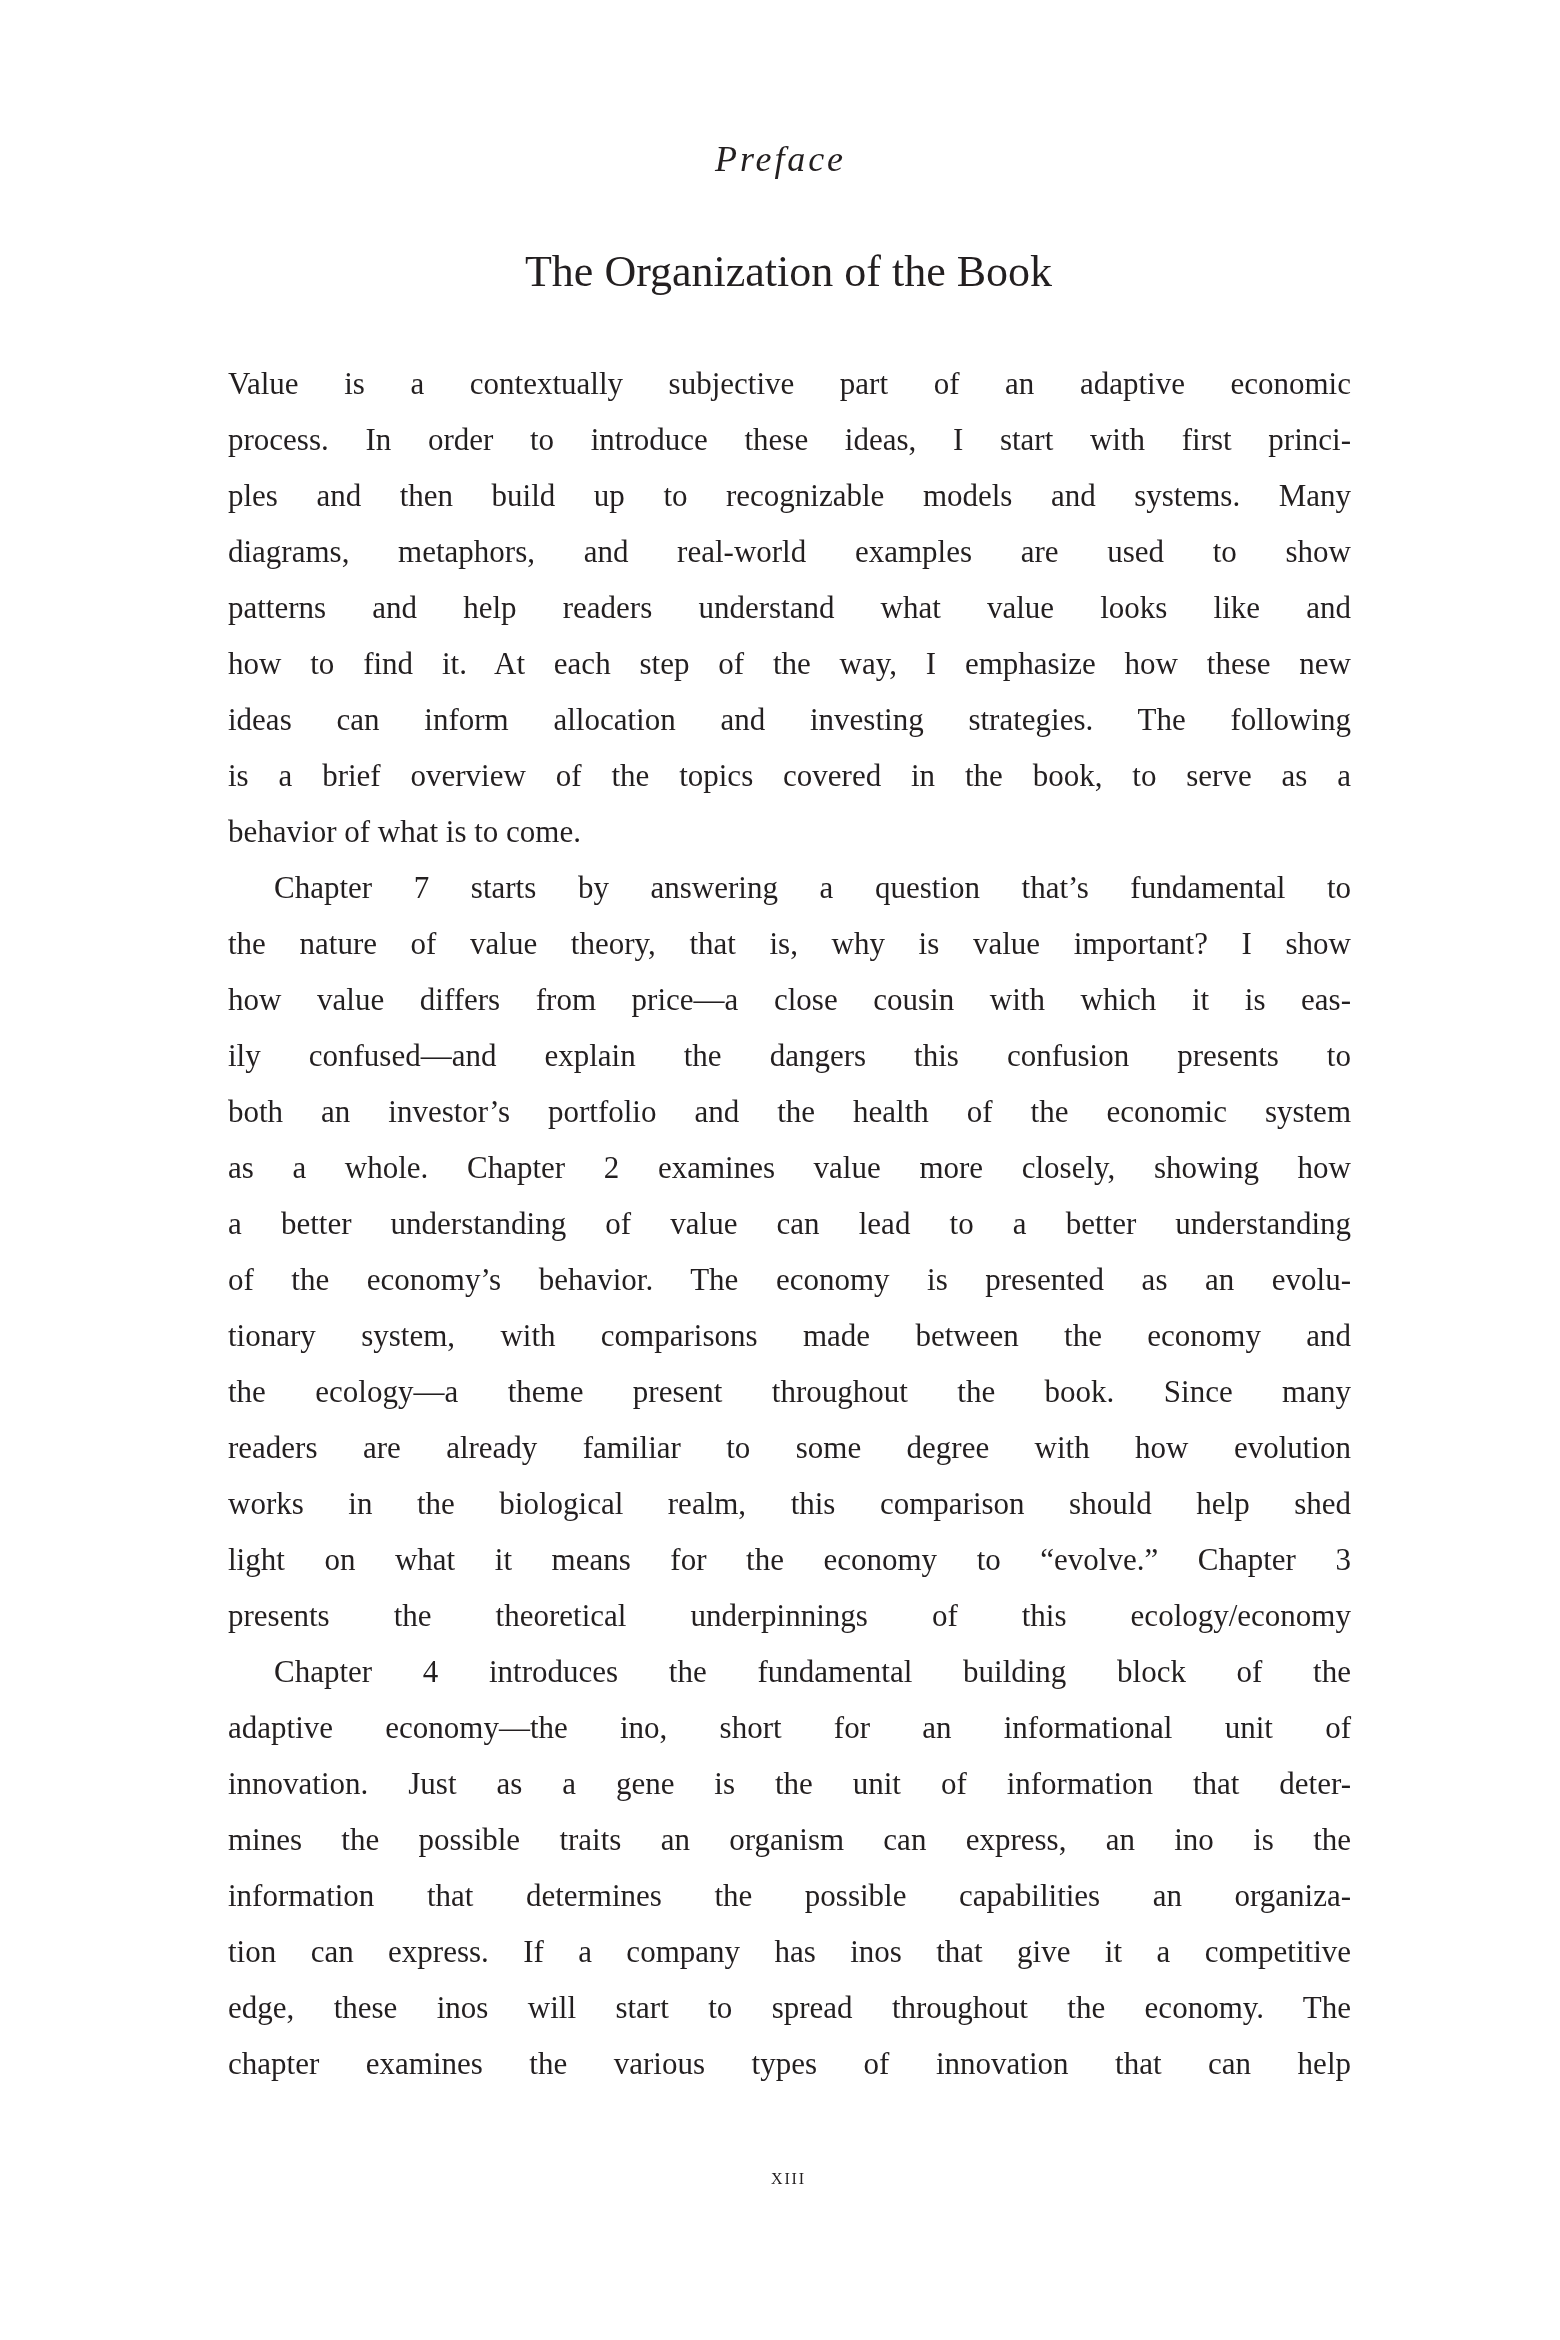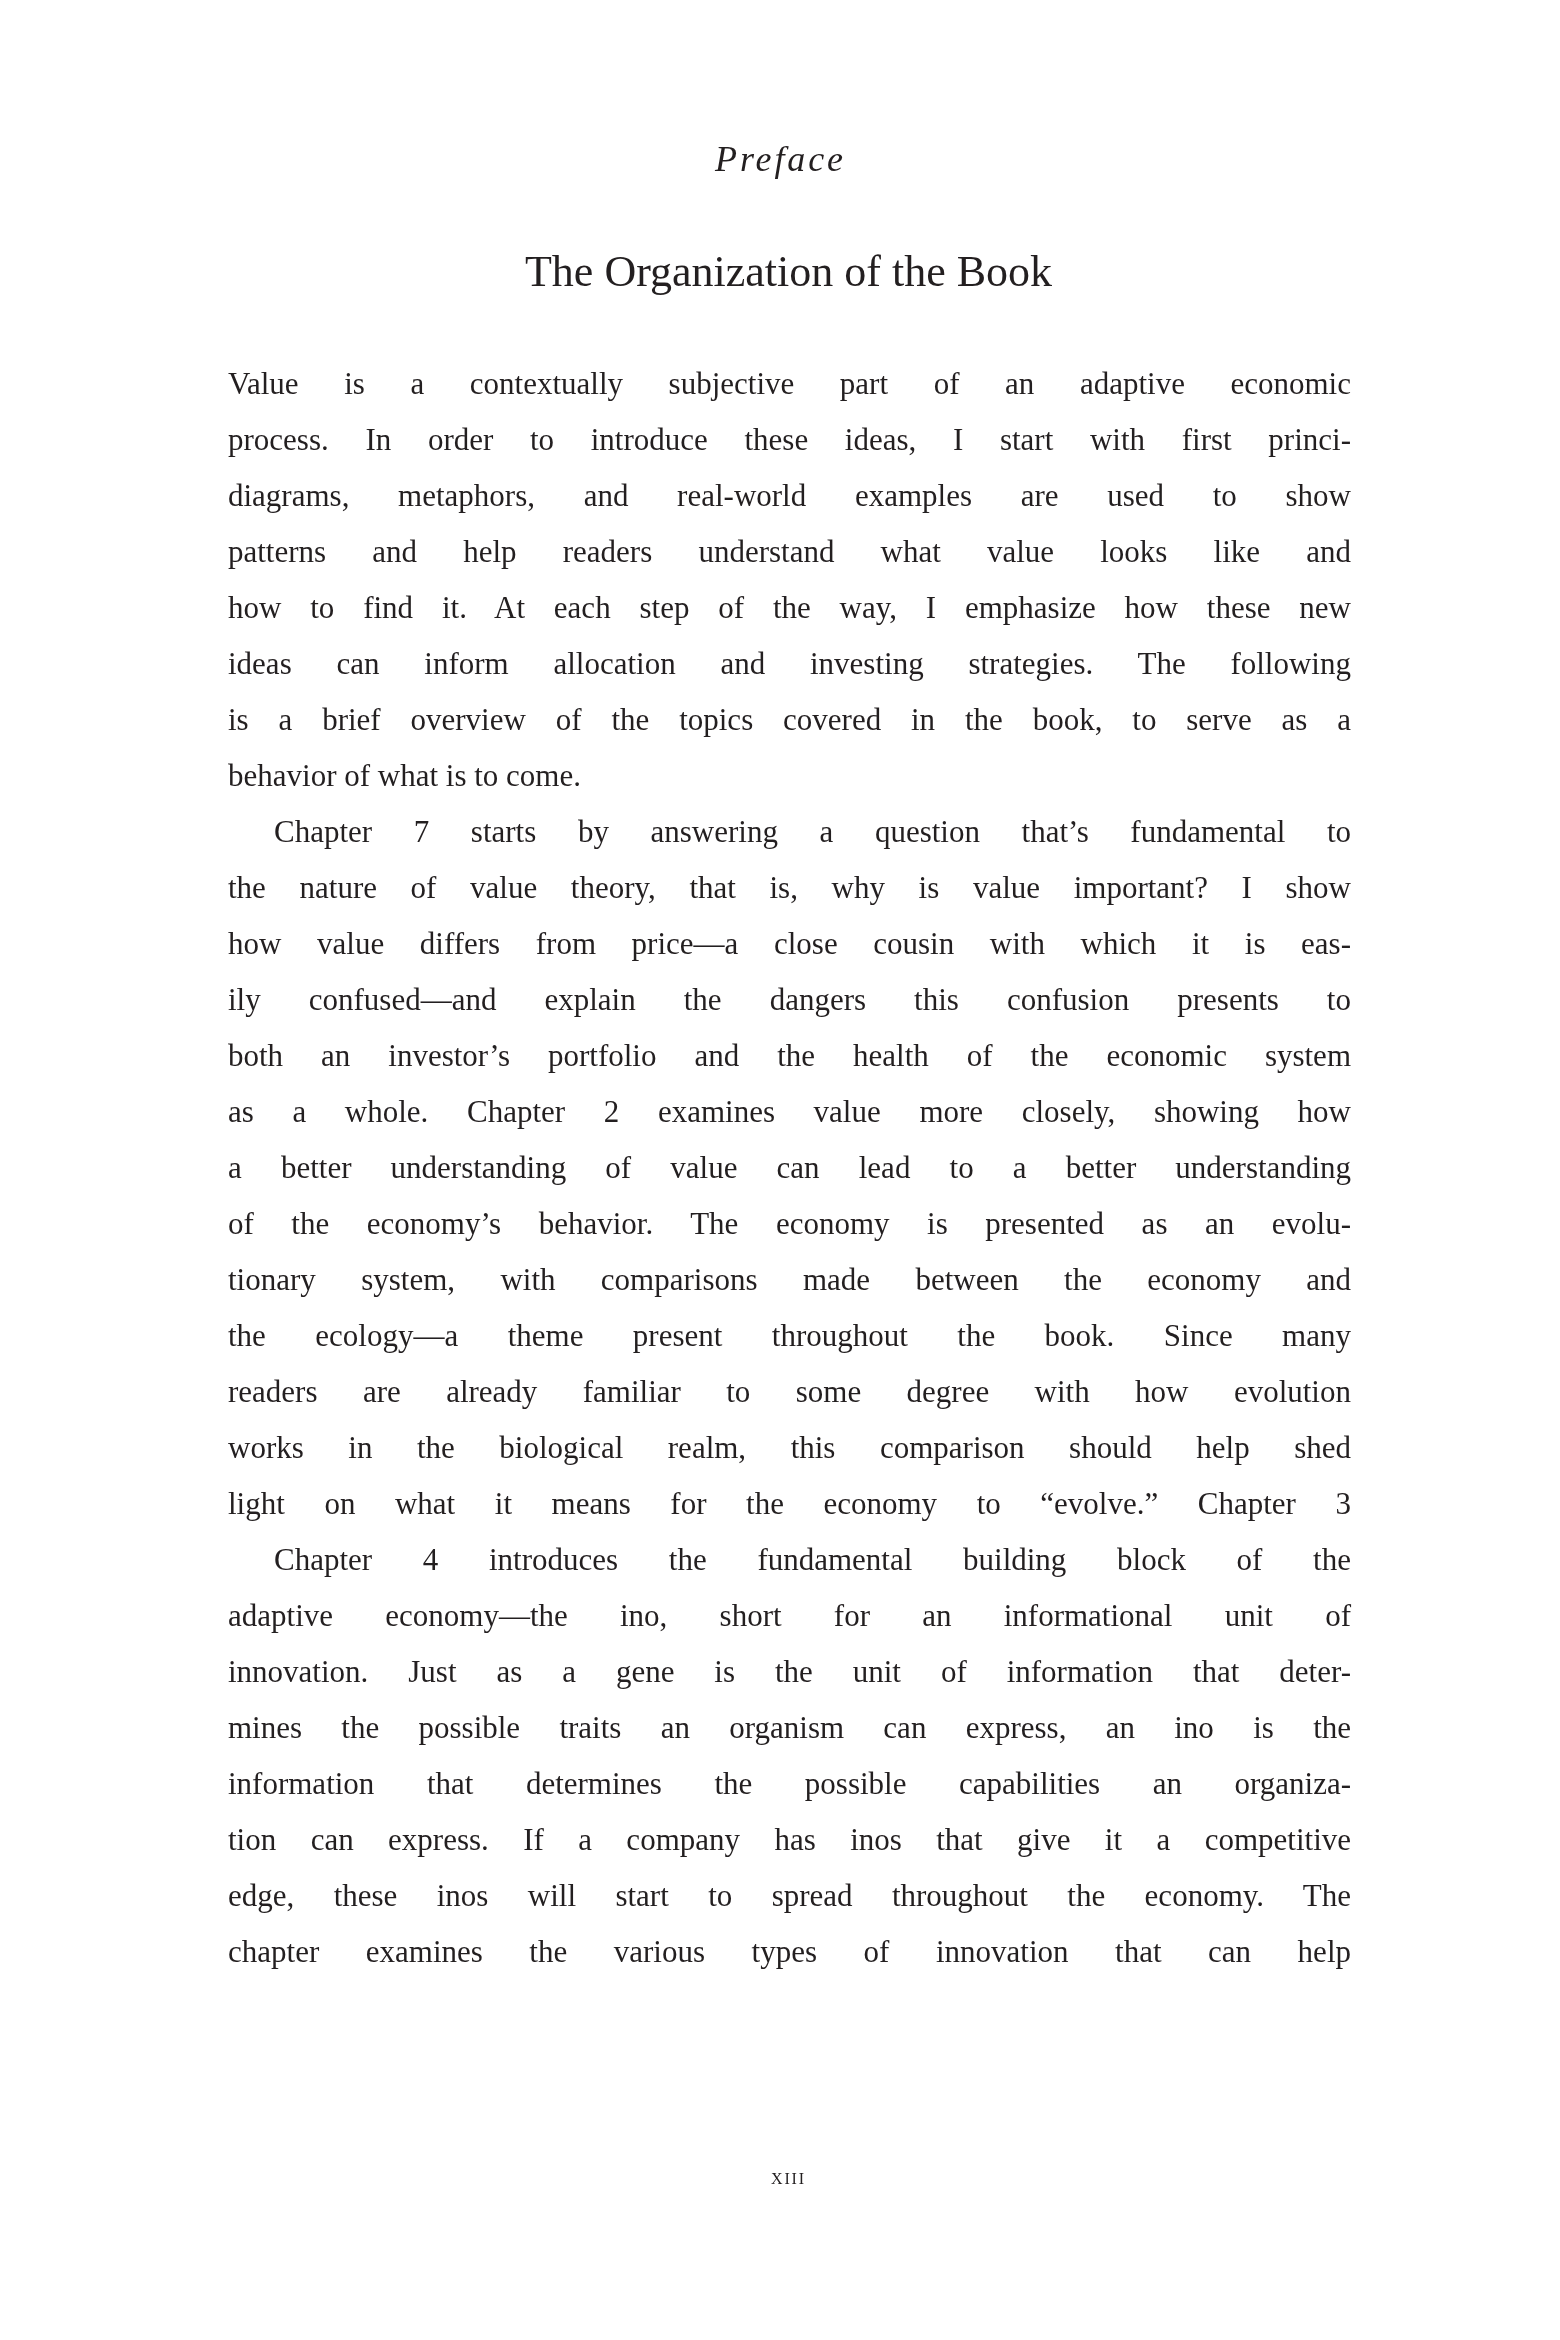--- a/index.html
+++ b/index.html
@@ -77,20 +77,21 @@
 
 <div class="running-head">Preface</div>
 
 <h1 class="section-title">The Organization of the Book</h1>
 
 <div class="body-text">
 
   <div class="paragraph">
     <span class="line">Value is a contextually subjective part of an adaptive economic</span>
     <span class="line">process. In order to introduce these ideas, I start with first princi-</span>
+    <span class="line">ples and then build up to recognizable models and systems. Many</span>
     <span class="line">diagrams, metaphors, and real-world examples are used to show</span>
     <span class="line">patterns and help readers understand what value looks like and</span>
     <span class="line">how to find it. At each step of the way, I emphasize how these new</span>
     <span class="line">ideas can inform allocation and investing strategies. The following</span>
     <span class="line">is a brief overview of the topics covered in the book, to serve as a</span>
     <span class="line last">behavior of what is to come.</span>
   </div>
 
   <div class="paragraph">
     <span class="line indent">Chapter 7 starts by answering a question that’s fundamental to</span>
@@ -99,20 +100,21 @@
     <span class="line">ily confused—and explain the dangers this confusion presents to</span>
     <span class="line">both an investor’s portfolio and the health of the economic system</span>
     <span class="line">as a whole. Chapter 2 examines value more closely, showing how</span>
     <span class="line">a better understanding of value can lead to a better understanding</span>
     <span class="line">of the economy’s behavior. The economy is presented as an evolu-</span>
     <span class="line">tionary system, with comparisons made between the economy and</span>
     <span class="line">the ecology—a theme present throughout the book. Since many</span>
     <span class="line">readers are already familiar to some degree with how evolution</span>
     <span class="line">works in the biological realm, this comparison should help shed</span>
     <span class="line">light on what it means for the economy to “evolve.” Chapter 3</span>
+    <span class="line">presents the theoretical underpinnings of this ecology/economy</span>
   </div>
 
   <div class="paragraph">
     <span class="line indent">Chapter 4 introduces the fundamental building block of the</span>
     <span class="line">adaptive economy—the ino, short for an informational unit of</span>
     <span class="line">innovation. Just as a gene is the unit of information that deter-</span>
     <span class="line">mines the possible traits an organism can express, an ino is the</span>
     <span class="line">information that determines the possible capabilities an organiza-</span>
     <span class="line">tion can express. If a company has inos that give it a competitive</span>
     <span class="line">edge, these inos will start to spread throughout the economy. The</span>

